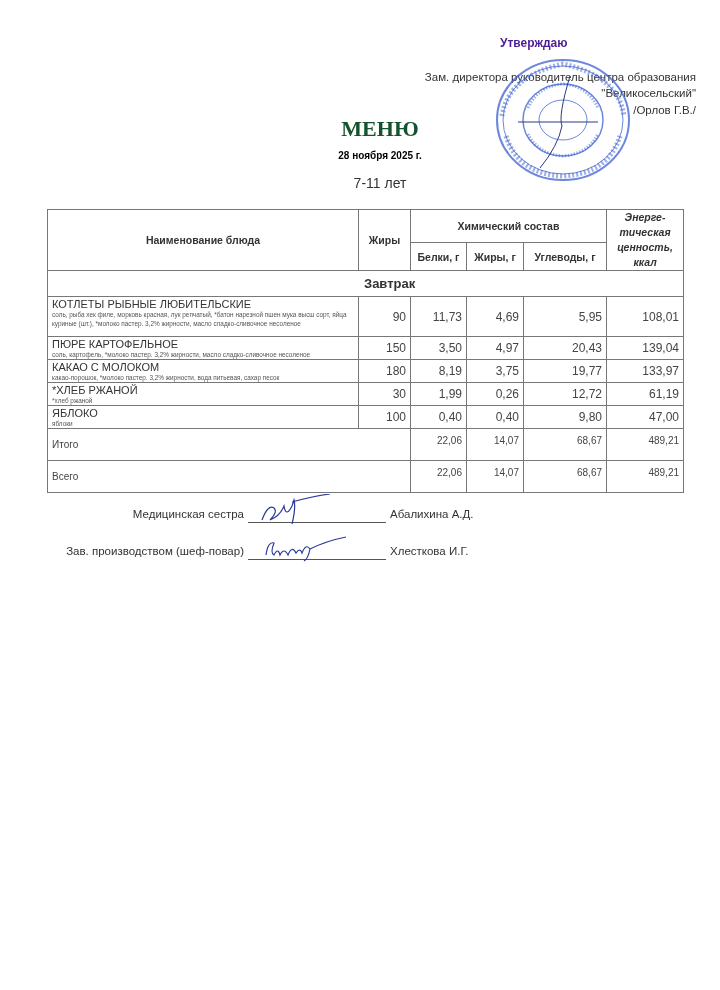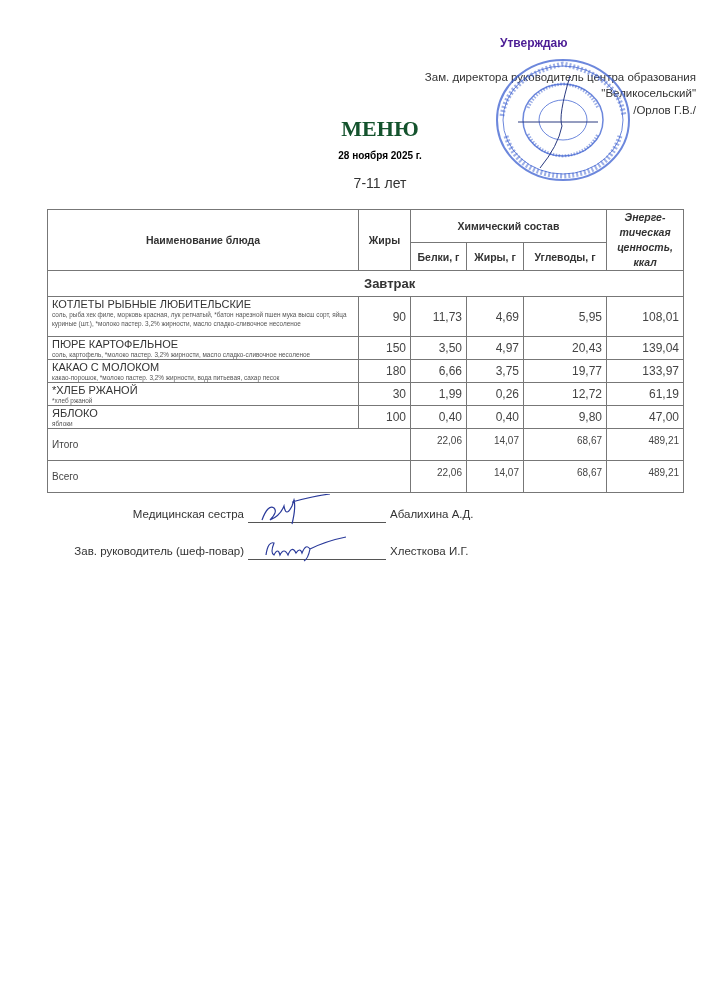--- a/index.html
+++ b/index.html
@@ -110,21 +110,21 @@
     <td class="num">4,97</td>
     <td class="num">20,43</td>
     <td class="num">139,04</td>
   </tr>
   <tr class="row-dish r2">
     <td style="vertical-align:top;">
           <div class="dish-name">КАКАО С МОЛОКОМ</div>
           <div class="dish-ingr">какао-порошок, *молоко пастер. 3,2% жирности, вода питьевая, сахар песок</div>
         </td>
     <td class="num">180</td>
-    <td class="num">6,66</td>
+    <td class="num">8,19</td>
     <td class="num">3,75</td>
     <td class="num">19,77</td>
     <td class="num">133,97</td>
   </tr>
   <tr class="row-dish r2">
     <td style="vertical-align:top;">
           <div class="dish-name">*ХЛЕБ РЖАНОЙ</div>
           <div class="dish-ingr">*хлеб ржаной</div>
         </td>
     <td class="num">30</td>
@@ -165,19 +165,19 @@
 <div class="sig-row" style="top:508px;">
   <span class="sig-label" style="right:476px;">Медицинская сестра</span>
   <span class="sig-line" style="left:248px; width:138px; top:14px;"></span>
   <svg class="sig-scrawl" style="left:258px; top:-14px;" width="80" height="34" viewBox="0 0 80 34">
     <path d="M4 26 Q10 10 16 14 Q20 18 12 26 Q22 22 26 12 Q28 24 34 12 L36 6 Q38 14 34 30 M34 8 Q56 2 72 0" fill="none" stroke="#2a3a9a" stroke-width="1.2"></path>
   </svg>
   <span class="sig-name" style="left:390px;">Абалихина А.Д.</span>
 </div>
 
 <div class="sig-row" style="top:545px;">
-  <span class="sig-label" style="right:476px;">Зав. руководитель (шеф-повар)</span>
+  <span class="sig-label" style="right:476px;">Зав. производством (шеф-повар)</span>
   <span class="sig-line" style="left:248px; width:138px; top:14px;"></span>
   <svg class="sig-scrawl" style="left:260px; top:-10px;" width="90" height="28" viewBox="0 0 90 28">
     <path d="M6 20 Q8 6 14 8 Q10 18 14 20 Q18 12 20 20 Q24 12 28 20 Q32 10 36 18 Q40 12 42 18 Q46 8 50 14 Q48 24 44 26 M50 14 Q66 6 86 2" fill="none" stroke="#2a3a9a" stroke-width="1.2"></path>
   </svg>
   <span class="sig-name" style="left:390px;">Хлесткова И.Г.</span>
 </div>
 
 </body></html>

